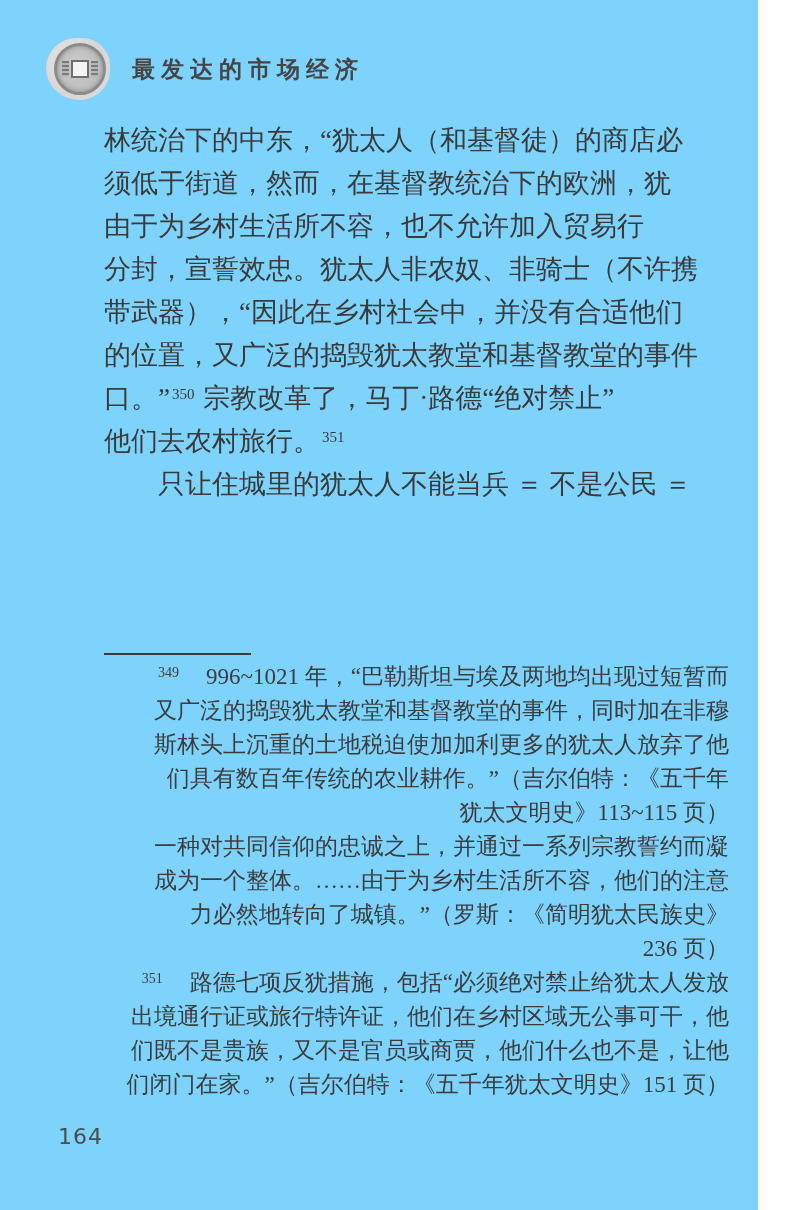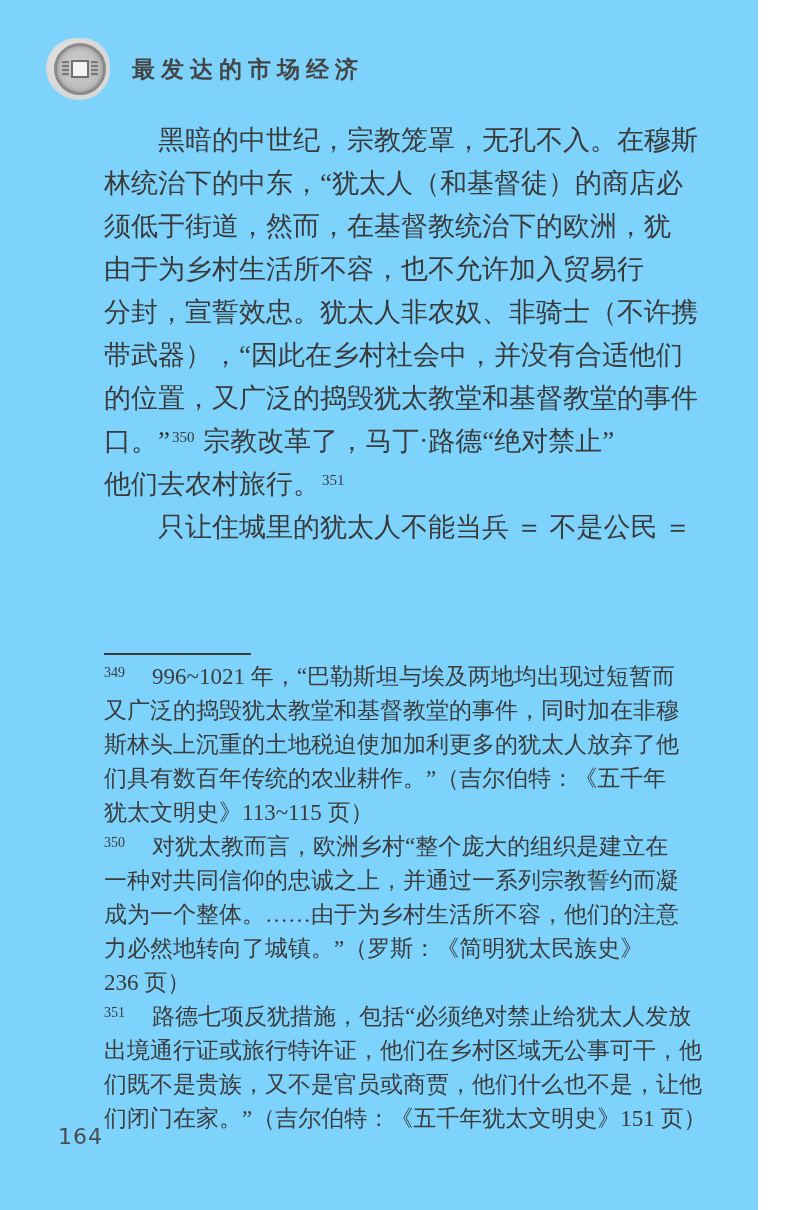--- a/index.html
+++ b/index.html
@@ -102,21 +102,21 @@
   }
   .footnotes {
     position: absolute;
     left: 104px;
     top: 660px;
     width: 625px;
     font-size: 23px;
     line-height: 34px;
     color: #3c3c3c;
   }
-  .footnotes .tline { height: 34px; white-space: nowrap; }
+  .footnotes .tline { height: 34px; white-space: nowrap; text-align: right; }
   .footnotes sup {
     font-size: 14px;
     line-height: 0;
     position: relative;
     top: -0.5em;
     vertical-align: baseline;
     margin-right: 4px;
   }
 
   
@@ -142,21 +142,20 @@
         <div class="coin-mark left"></div>
         <div class="coin-mark right"></div>
         <div class="coin-hole"></div>
       </div>
     </div>
     <div class="header-title">最发达的市场经济</div>
   </div>
 
   <div class="body-text">
       <div class="para">
-        <div class="tline first">黑暗的中世纪，宗教笼罩，无孔不入。在穆斯</div>
         <div class="tline">林统治下的中东，“犹太人（和基督徒）的商店必</div>
         <div class="tline">须低于街道，然而，在基督教统治下的欧洲，犹</div>
         <div class="tline">由于为乡村生活所不容，也不允许加入贸易行</div>
         <div class="tline">分封，宣誓效忠。犹太人非农奴、非骑士（不许携</div>
         <div class="tline">带武器），“因此在乡村社会中，并没有合适他们</div>
         <div class="tline">的位置，又广泛的捣毁犹太教堂和基督教堂的事件</div>
         <div class="tline">口。”<sup>350</sup> 宗教改革了，马丁·路德“绝对禁止”</div>
         <div class="tline">他们去农村旅行。<sup>351</sup></div>
       </div>
       <div class="para">
@@ -168,21 +167,20 @@
 
   <div class="footnotes">
       <div class="footnote">
         <div class="tline"><sup>349</sup>　996~1021 年，“巴勒斯坦与埃及两地均出现过短暂而</div>
         <div class="tline">又广泛的捣毁犹太教堂和基督教堂的事件，同时加在非穆</div>
         <div class="tline">斯林头上沉重的土地税迫使加加利更多的犹太人放弃了他</div>
         <div class="tline">们具有数百年传统的农业耕作。”（吉尔伯特：《五千年</div>
         <div class="tline">犹太文明史》113~115 页）</div>
       </div>
       <div class="footnote">
-        <div class="tline"><sup>350</sup>　对犹太教而言，欧洲乡村“整个庞大的组织是建立在</div>
         <div class="tline">一种对共同信仰的忠诚之上，并通过一系列宗教誓约而凝</div>
         <div class="tline">成为一个整体。……由于为乡村生活所不容，他们的注意</div>
         <div class="tline">力必然地转向了城镇。”（罗斯：《简明犹太民族史》</div>
         <div class="tline">236 页）</div>
       </div>
       <div class="footnote">
         <div class="tline"><sup>351</sup>　路德七项反犹措施，包括“必须绝对禁止给犹太人发放</div>
         <div class="tline">出境通行证或旅行特许证，他们在乡村区域无公事可干，他</div>
         <div class="tline">们既不是贵族，又不是官员或商贾，他们什么也不是，让他</div>
         <div class="tline">们闭门在家。”（吉尔伯特：《五千年犹太文明史》151 页）</div>

